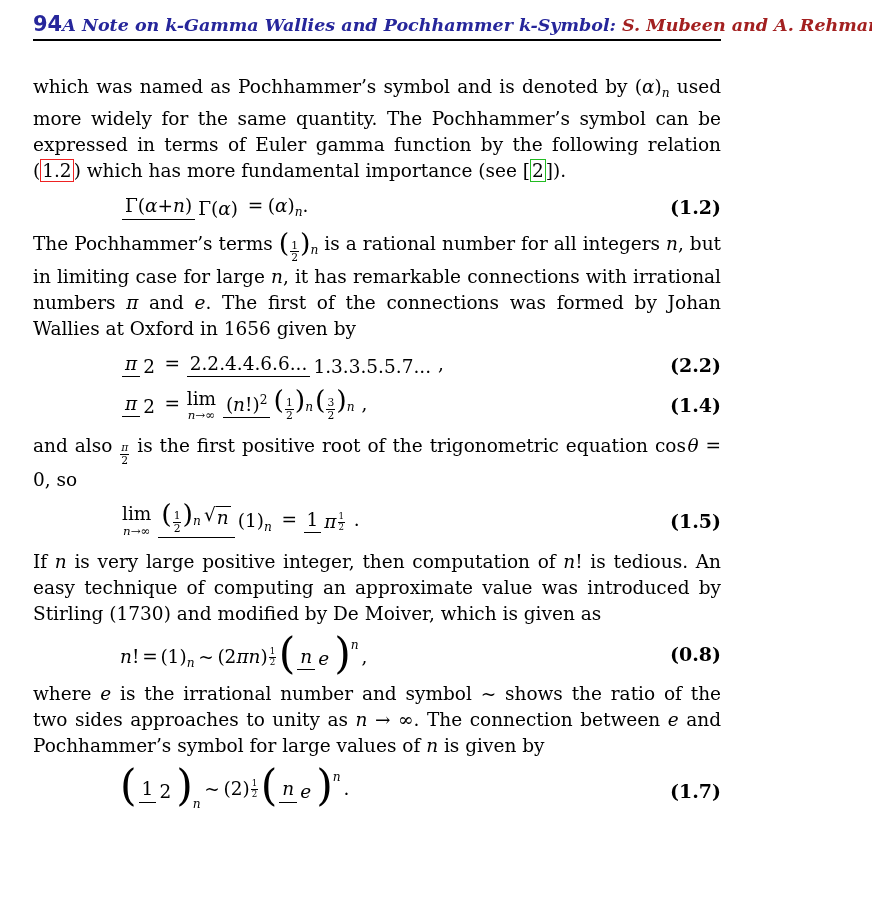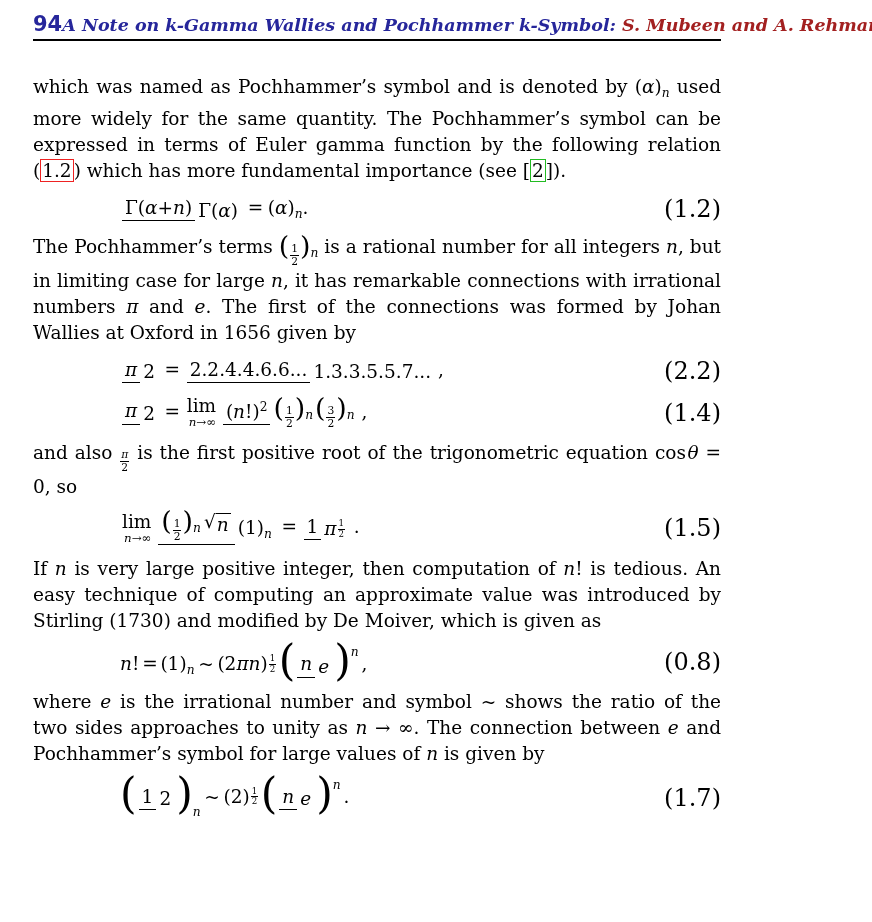--- a/index.html
+++ b/index.html
@@ -12,21 +12,21 @@
            font-size:21px;color:#26269b;}
   .hdr-title{font-style:italic;font-weight:bold;font-size:17.5px;color:#26269b;white-space:nowrap;}
   .hdr-authors{color:#a32020;}
   .hdr-rule{border-bottom:2px solid #000;margin-top:3px;}
   
   .para{font-size:18.5px;line-height:26px;text-align:justify;margin:0;}
   .mt-first{margin-top:33px;}
   .para + .eqrow{margin-top:11px;}
   .eqrow{display:flex;align-items:center;margin:11px 0;}
   .eqbody{margin-left:87px;white-space:nowrap;font-size:18.5px;}
-  .eqnum{margin-left:auto;font-size:24px;}
+  .eqnum{margin-left:auto;font-size:19px;font-weight:bold;}
   
   .rm{font-style:normal;}
   .it{font-style:italic;}
   .sp{display:inline-block;}
   .msub{font-size:66%;vertical-align:-0.35em;}
   .msup{font-size:66%;vertical-align:0.55em;}
   .mhsup{font-size:66%;vertical-align:1.15em;}
   .mlsub{font-size:66%;vertical-align:-1.05em;}
   .frac{display:inline-flex;flex-direction:row;align-items:center;
         vertical-align:middle;text-align:center;margin:0 2px;justify-content:space-between;}
@@ -34,21 +34,21 @@
   .frac>.fd{padding:2px 3px 0;line-height:1.15;}
   .frac>.fn{border-bottom:1.5px solid #000;}
   .sfrac{display:inline-flex;flex-direction:column;align-items:center;
          font-size:58%;vertical-align:0.1em;line-height:1.1;margin:0 1px;}
   .sfrac>.fn{border-bottom:1px solid #000;padding:0 1px;}
   .supfrac{display:inline-flex;flex-direction:column;align-items:center;
            font-size:47%;vertical-align:1.05em;line-height:1.1;margin:0 1px;}
   .supfrac>.fn{border-bottom:1px solid #000;padding:0 1px;}
   .mp{font-size:145%;line-height:0;vertical-align:-0.08em;}
   .bigp{font-size:230%;line-height:0;vertical-align:-0.12em;}
-  .lim{display:inline-flex;flex-direction:column;align-items:flex-end;
+  .lim{display:inline-flex;flex-direction:column;align-items:center;
        vertical-align:middle;text-align:center;margin:0 2px;}
   .limw{line-height:1.05;}
   .limu{font-size:64%;line-height:1;margin-top:2px;}
   .sqrt{display:inline-flex;margin:0 1px;}
   .rad{line-height:1;}
   .vinc{border-top:1.4px solid #000;padding:0 2px 0 1px;}
   .refbox{border:1px solid;padding:0 1px;}
   .refbox.red{border-color:#ee2222;}
   .refbox.green{border-color:#22bb22;}
 </style>

